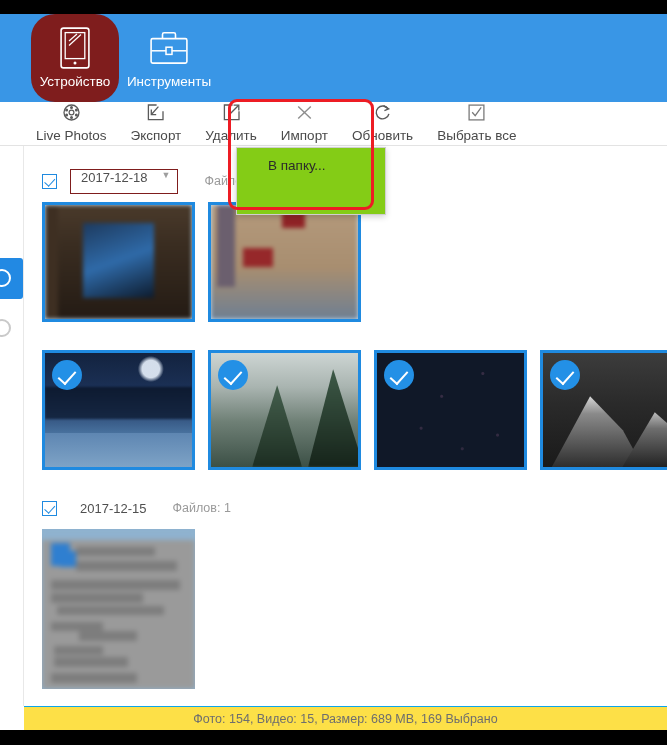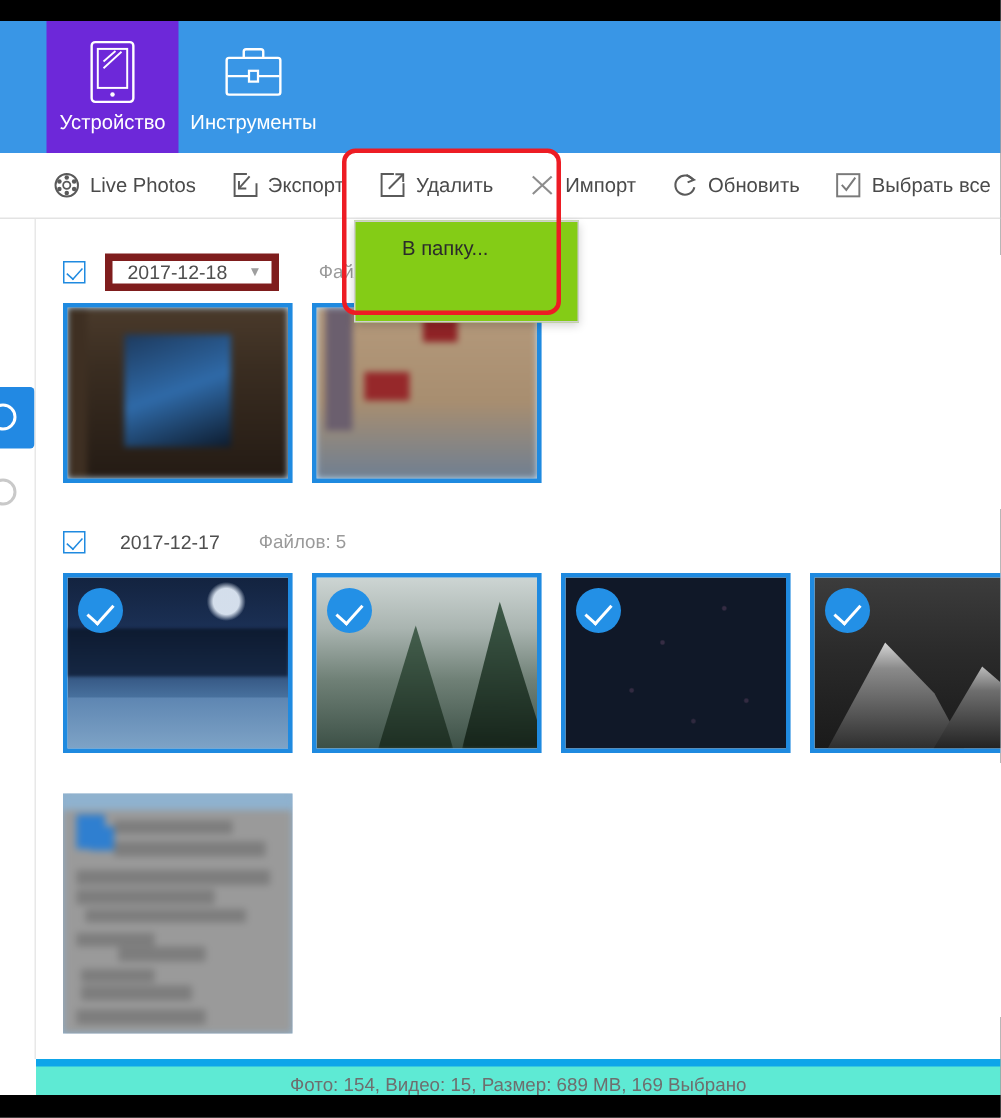--- a/index.html
+++ b/index.html
@@ -41,21 +41,21 @@
   .tab {
     width: 88px;
     display: flex;
     flex-direction: column;
     align-items: center;
     justify-content: flex-start;
     padding-top: 11px;
     box-sizing: border-box;
     cursor: default;
   }
-  .tab.active { background: #6d28d9; }
+  .tab.active { background: #7f1d1d; border-radius: 24px; }
   .tab .tab-icon {
     height: 46px;
     display: flex;
     align-items: center;
     justify-content: center;
   }
   .tab .tab-label {
     color: #ffffff;
     font-size: 13.5px;
     line-height: 17px;
@@ -78,20 +78,21 @@
   }
   .tb-item {
     display: flex;
     align-items: center;
     gap: 7px;
     margin-right: 24px;
     color: #4a4a4a;
     font-size: 13.5px;
     white-space: nowrap;
     cursor: default;
+    flex-direction: column;
   }
   .tb-item .ic {
     width: 17px; height: 17px;
     display: inline-flex;
     align-items: center;
     justify-content: center;
     flex: 0 0 auto;
   }
 
   
@@ -150,24 +151,23 @@
     left: 3.6px; top: 1.4px;
     width: 4.5px; height: 8.5px;
     border: solid #1f8ae0;
     border-width: 0 1.8px 1.8px 0;
     transform: rotate(42deg);
   }
   .date-box {
     margin-left: 13px;
     height: 25px;
     min-width: 104px;
-    border: 5px solid #7f1d1d;
+    border: 1px solid #7f1d1d;
     background: #fff;
     display: flex;
-    align-items: center;
     justify-content: space-between;
     padding: 0 7px 0 10px;
     box-sizing: border-box;
     font-size: 13px;
     color: #4f4f4f;
   }
   .date-box .cv { color: #9e9e9e; font-size: 9px; margin-left: 14px; }
   .date-plain {
     margin-left: 23px;
     font-size: 13px;
@@ -378,25 +378,25 @@
     z-index: 60;
     pointer-events: none;
     box-sizing: border-box;
   }
 
   
   .statusbar {
     position: absolute;
     left: 24px; top: 692px;
     width: 643px; height: 24px;
-    border-top: 5px solid #0ea5e9;
+    border-top: 1px solid #0ea5e9;
     display: flex;
     align-items: center;
     justify-content: center;
-    background: #5eead4;
+    background: #fde047;
   }
   .statusbar .txt {
     font-size: 12.5px;
     color: #6e6e6e;
     white-space: nowrap;
   }
   .status-left-pad {
     position:absolute; left:0; top:692px; width:24px; height:24px;
     background:#ffffff;
   }
@@ -538,25 +538,20 @@
           <div class="pic">
             <div class="art-box">
                 <div class="art-box-red2"></div>
               </div>
           </div>
         </div>
       </div>
     </div>
 
     <div style="margin-top:28px;">
-      <div class="group-head">
-        <div class="chk"></div>
-        <div class="date-plain">2017-12-17</div>
-        <div class="files-lbl">Файлов: 5</div>
-      </div>
 
       <div class="thumb-row">
         <div class="thumb sel">
           <div class="pic">
             <div class="art-winter"></div>
           </div>
           <div class="badge"></div>
         </div>
         <div class="thumb sel">
           <div class="pic">
@@ -573,20 +568,25 @@
         <div class="thumb sel">
           <div class="pic">
             <div class="art-mount"></div>
           </div>
           <div class="badge"></div>
         </div>
       </div>
     </div>
 
     <div style="margin-top:27px;">
+      <div class="group-head">
+        <div class="chk"></div>
+        <div class="date-plain">2017-12-15</div>
+        <div class="files-lbl">Файлов: 1</div>
+      </div>
 
       <div class="thumb-row">
         <div class="thumb" style="height:160px;background:#8fb2cf;">
           <div class="pic">
             <div class="art-doc">
               <div class="topband"></div>
               <div class="blue" style="left:6%;top:9%;width:12%;height:14%;"></div>
               <div class="blue" style="left:12%;top:14%;width:10%;height:10%;"></div>
               <div class="bar" style="left:22%;top:11%;width:52%;"></div>
               <div class="bar" style="left:22%;top:20%;width:66%;"></div>

